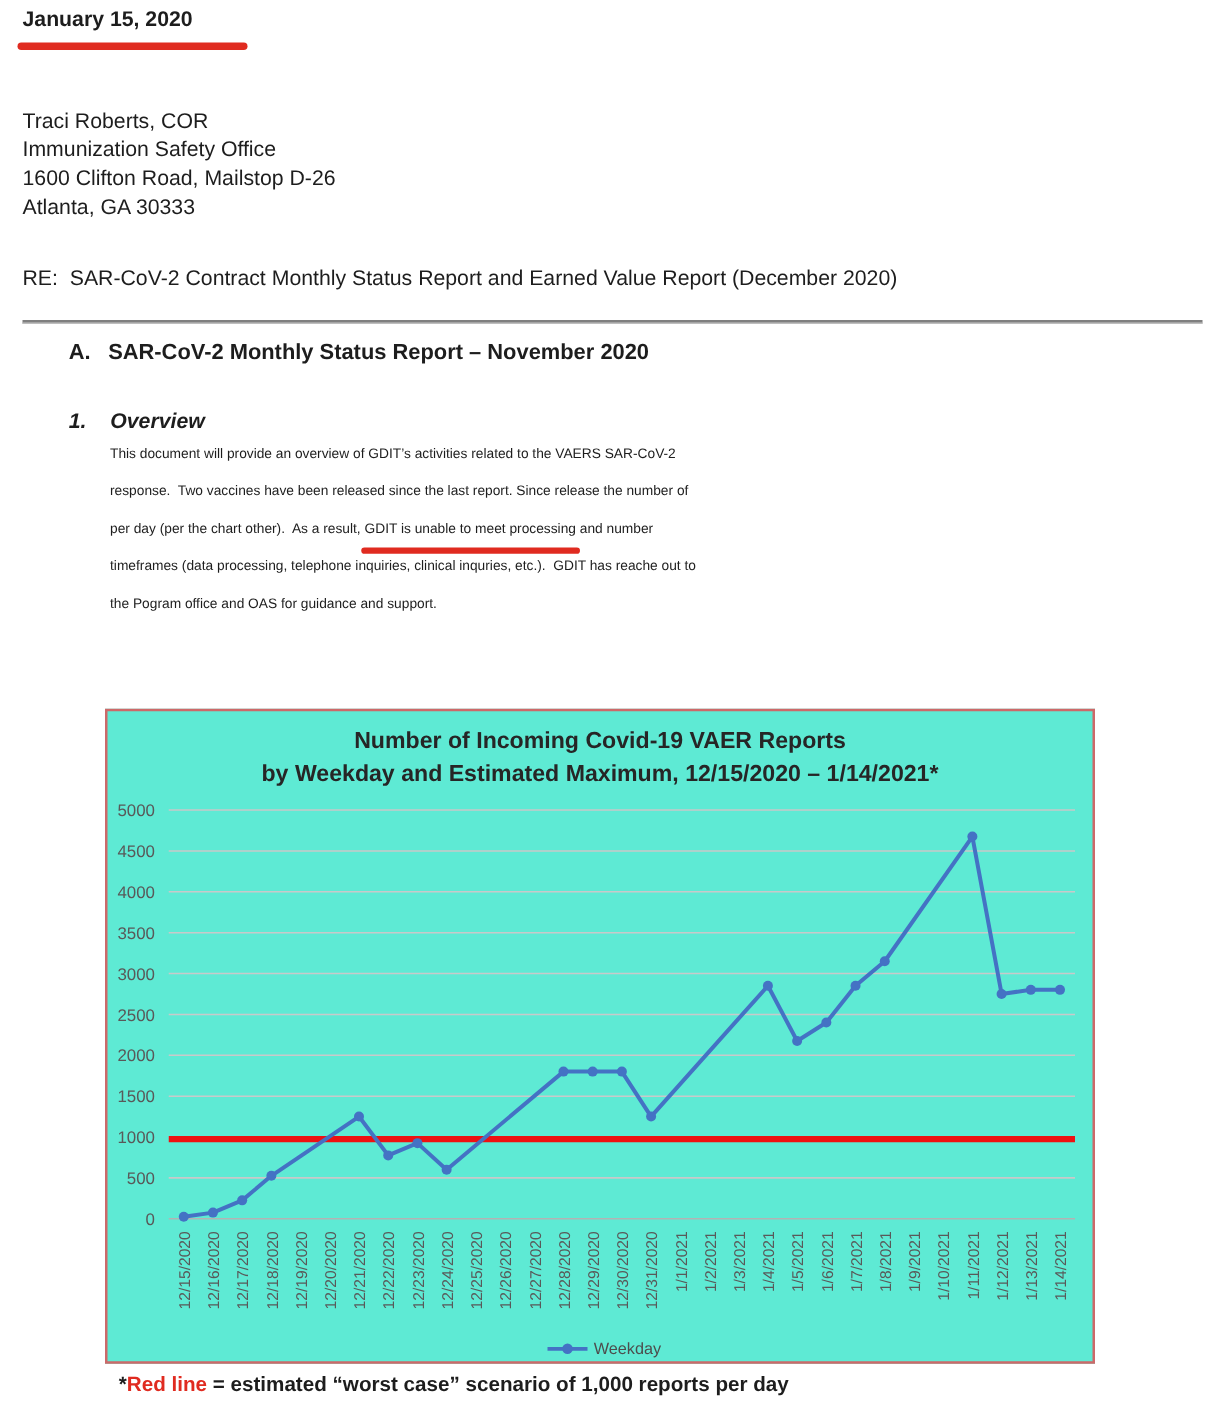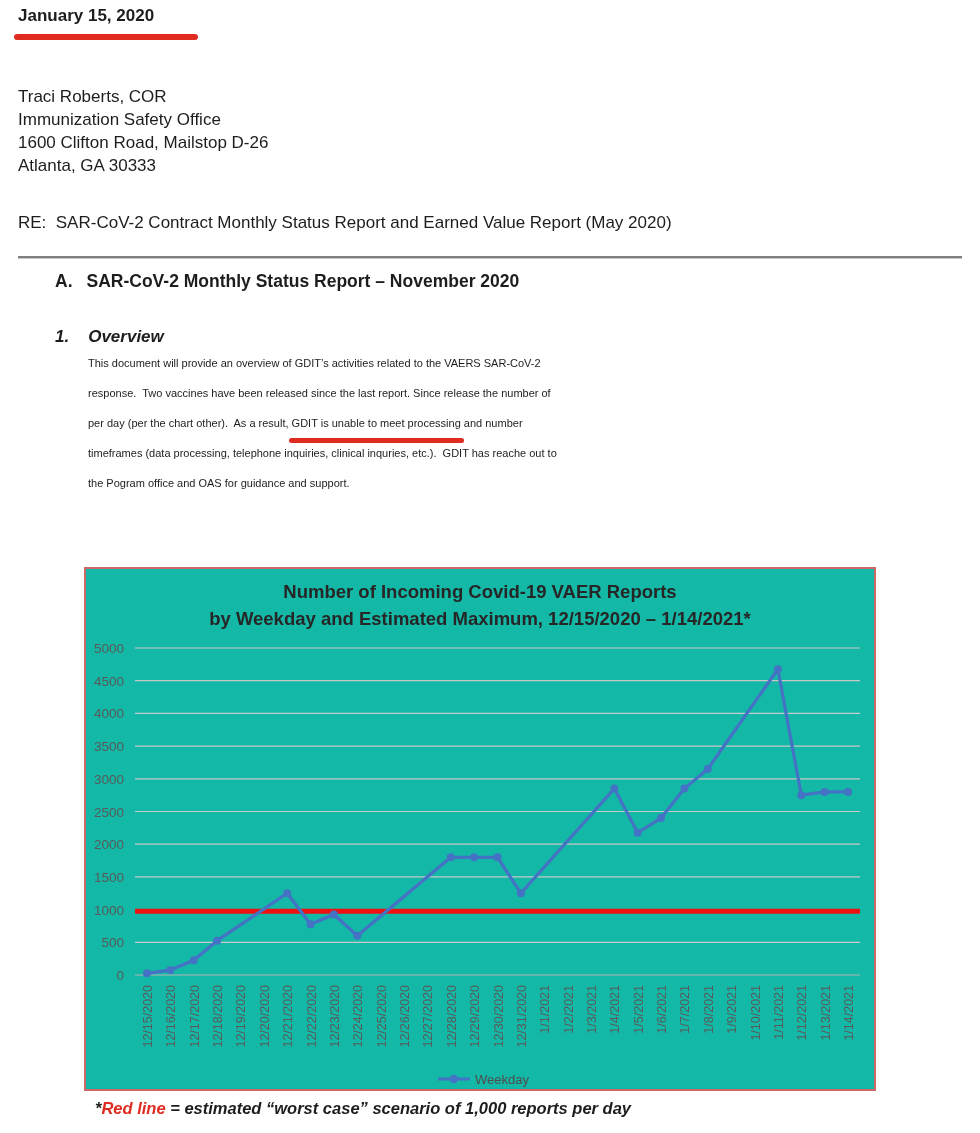--- a/index.html
+++ b/index.html
@@ -25,44 +25,44 @@
     content:"";position:absolute;left:-21px;right:-4px;bottom:-3px;height:6px;
     background:#e02b20;border-radius:3px;
   }
   .ul-phrase{position:relative;display:inline-block;}
   .ul-phrase::after{
     content:"";position:absolute;left:-3px;right:-3px;bottom:-7px;height:5px;
     background:#e02b20;border-radius:3px;
   }
   .chart-box{
     left:84px;top:567px;width:792px;height:524px;
-    border:2px solid #cd6969;background:#14b8a6;box-sizing:border-box;
+    border:2px solid #cd6969;background:#5eead4;box-sizing:border-box;
   }
   .chart-title-wrap{position:absolute;left:0;top:9px;width:100%;text-align:center;
     font-size:18.5px;font-weight:700;line-height:27px;color:#262626;}
   #chart-svg{position:absolute;left:0;top:0;}
-  .footnote{left:95px;top:1099px;font-size:16.5px;font-weight:600;white-space:pre;font-style:italic;}
+  .footnote{left:95px;top:1099px;font-size:16.5px;font-weight:600;white-space:pre;}
   .fn-red{color:#e02b20;}
 </style>
 </head>
 <body>
 
 <div class="page">
 
   <div class="abs date-line">January 15, 2020</div>
   <div class="abs date-redbar"></div>
 
   <div class="abs address">
     <div>Traci Roberts, COR</div>
     <div>Immunization Safety Office</div>
     <div>1600 Clifton Road, Mailstop D-26</div>
     <div>Atlanta, GA 30333</div>
   </div>
 
-  <div class="abs subject">RE:  SAR-CoV-2 Contract Monthly Status Report and Earned Value Report (May 2020)</div>
+  <div class="abs subject">RE:  SAR-CoV-2 Contract Monthly Status Report and Earned Value Report (December 2020)</div>
 
   <div class="abs rule"></div>
 
   <div class="abs section-a"><span>A.</span><span>SAR-CoV-2 Monthly Status Report – November 2020</span></div>
 
   <div class="abs ov-head">
       <span>1.</span>
       <span>Overview</span>
     </div>
 

